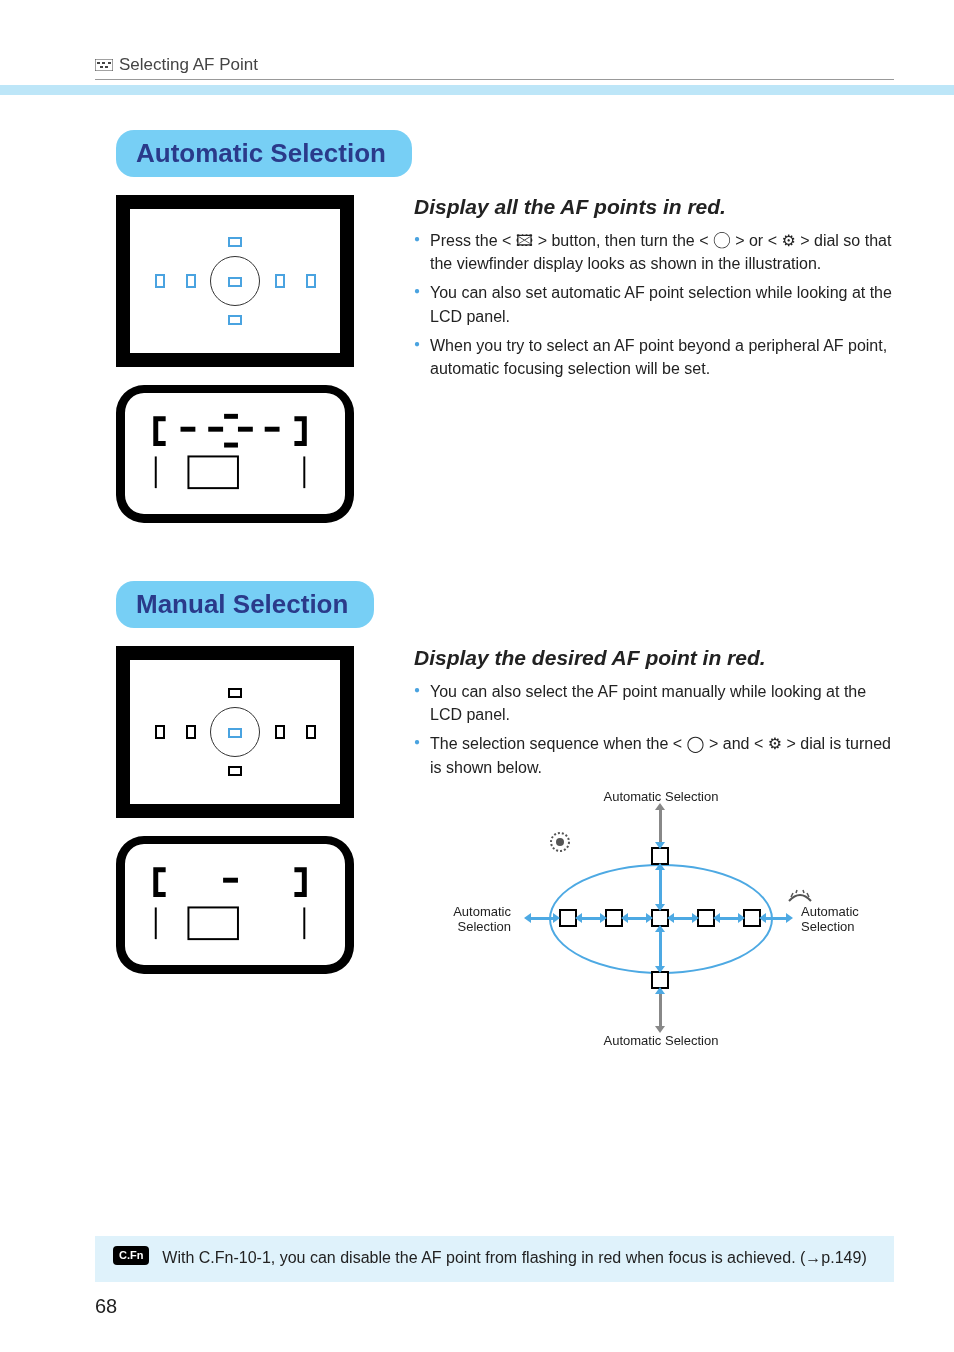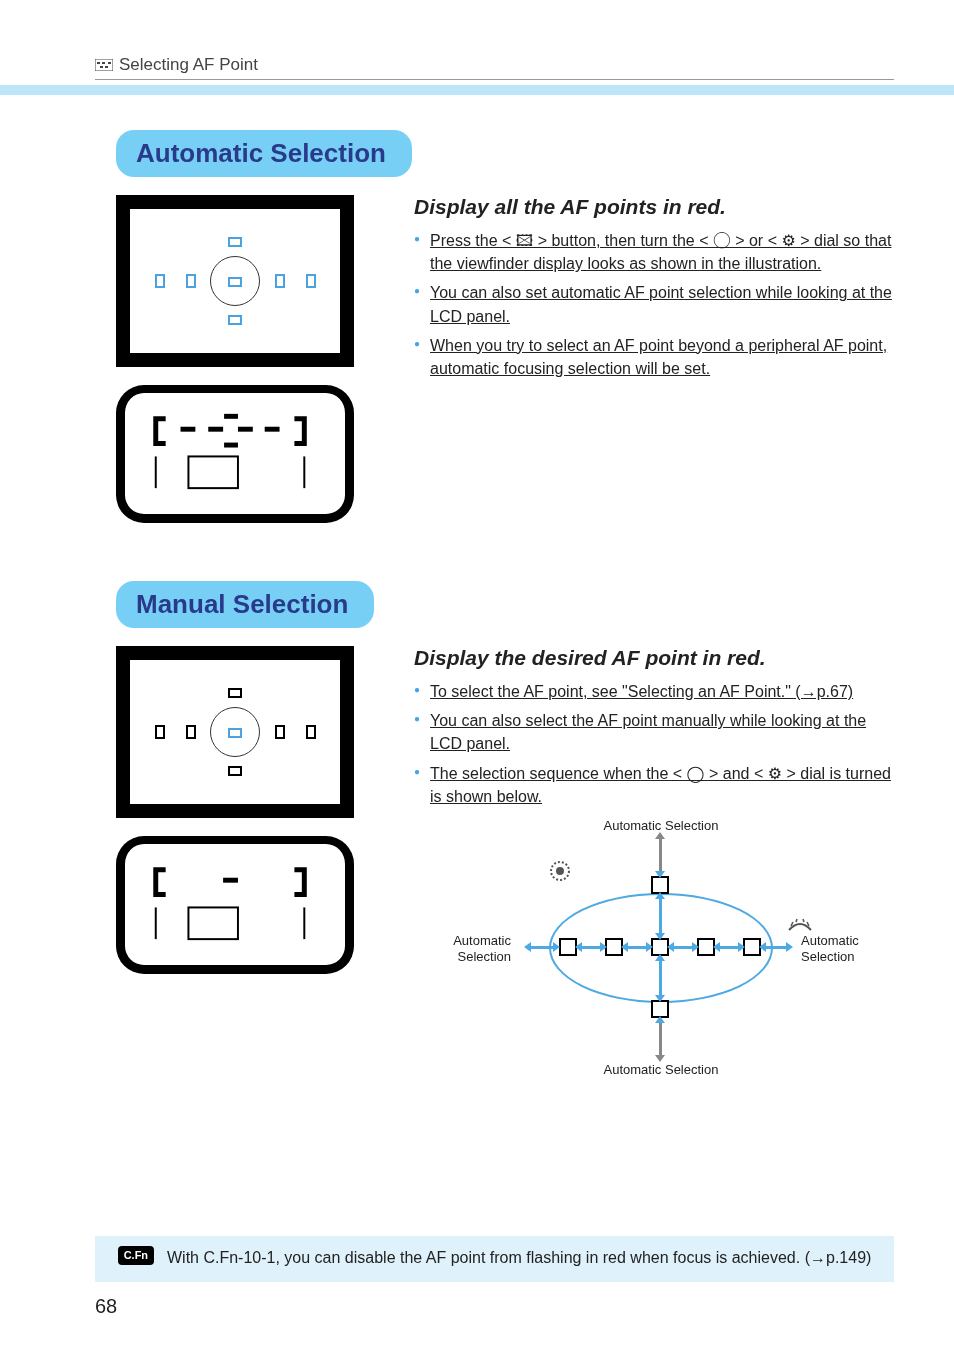--- a/index.html
+++ b/index.html
@@ -100,21 +100,20 @@
     margin-bottom: 10px;
     font-style: italic;
   }
   ul.bullets { list-style: none; }
   ul.bullets li {
     position: relative;
     padding-left: 16px;
     font-size: 16px;
     line-height: 1.45;
     margin-bottom: 6px;
-    text-decoration: underline;
   }
   ul.bullets li::before {
     content: "●";
     position: absolute;
     left: 0;
     top: 0;
     color: #4aa3e0;
     font-size: 10px;
     line-height: 1.9;
   }
@@ -128,21 +127,20 @@
   }
   .note-box {
     position: absolute;
     bottom: 70px;
     left: 95px;
     right: 60px;
     background: #dff2fb;
     padding: 10px 18px 12px 18px;
     font-size: 16px;
     line-height: 1.5;
-    text-align: center;
   }
   .cfn-badge {
     display: inline-block;
     background: #000;
     color: #fff;
     font-size: 11px;
     font-weight: bold;
     padding: 1px 6px;
     border-radius: 4px;
     vertical-align: top;
@@ -285,21 +283,20 @@
           <rect x="58" y="58" width="50" height="32" fill="none" stroke="#000" stroke-width="2"></rect>
           <path d="M 25 58 L 25 90" stroke="#000" stroke-width="2"></path>
           <path d="M 175 58 L 175 90" stroke="#000" stroke-width="2"></path>
         </svg>
       </div>
     </div>
 
     <div class="right-col">
       <div class="desc-hdr">Display the desired AF point in red.</div>
       <ul class="bullets">
-        <li>To select the AF point, see "Selecting an AF Point." (→p.67)</li>
         <li>You can also select the AF point manually while looking at the LCD panel.</li>
         <li>The selection sequence when the &lt; ◯ &gt; and &lt; ⚙ &gt; dial is turned is shown below.</li>
       </ul>
 
       <div class="diagram">
 
         <div class="dia-lbl" style="left:160px; top:0; width:120px;">Automatic Selection</div>
         <div class="dia-lbl" style="left:160px; bottom:0; width:120px;">Automatic Selection</div>
         <div class="dia-lbl" style="left:0; top:115px; width:70px; text-align:right;">Automatic Selection</div>
         <div class="dia-lbl" style="right:0; top:115px; width:70px; text-align:left;">Automatic Selection</div>

